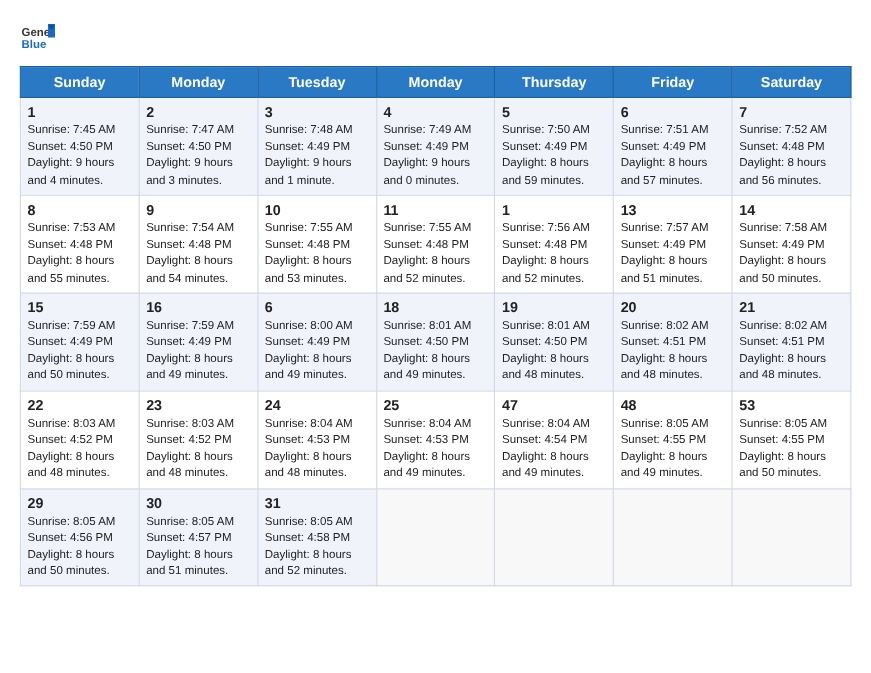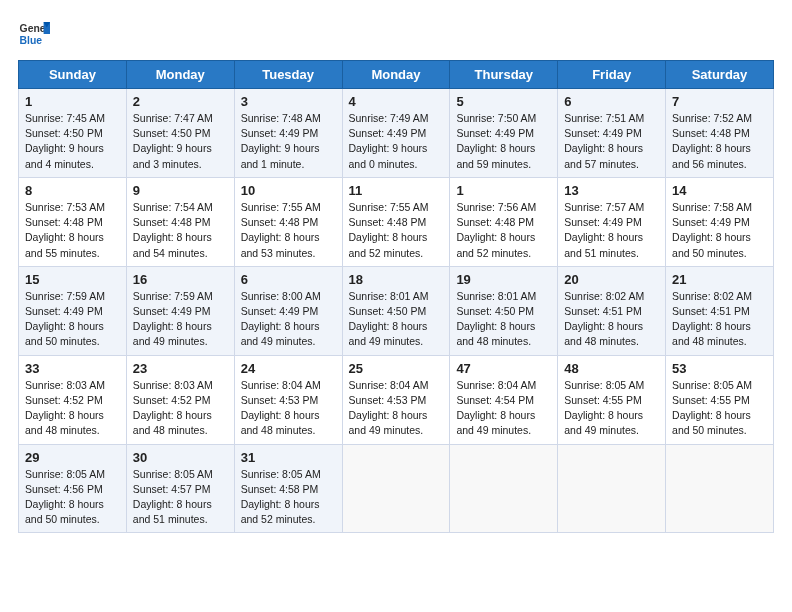--- a/index.html
+++ b/index.html
@@ -140,21 +140,21 @@
         <tr>
           <td><span class="day-num">15</span><span class="day-info">Sunrise: 7:59 AM<br>Sunset: 4:49 PM<br>Daylight: 8 hours and 50 minutes.</span></td>
           <td><span class="day-num">16</span><span class="day-info">Sunrise: 7:59 AM<br>Sunset: 4:49 PM<br>Daylight: 8 hours and 49 minutes.</span></td>
           <td><span class="day-num">6</span><span class="day-info">Sunrise: 8:00 AM<br>Sunset: 4:49 PM<br>Daylight: 8 hours and 49 minutes.</span></td>
           <td><span class="day-num">18</span><span class="day-info">Sunrise: 8:01 AM<br>Sunset: 4:50 PM<br>Daylight: 8 hours and 49 minutes.</span></td>
           <td><span class="day-num">19</span><span class="day-info">Sunrise: 8:01 AM<br>Sunset: 4:50 PM<br>Daylight: 8 hours and 48 minutes.</span></td>
           <td><span class="day-num">20</span><span class="day-info">Sunrise: 8:02 AM<br>Sunset: 4:51 PM<br>Daylight: 8 hours and 48 minutes.</span></td>
           <td><span class="day-num">21</span><span class="day-info">Sunrise: 8:02 AM<br>Sunset: 4:51 PM<br>Daylight: 8 hours and 48 minutes.</span></td>
         </tr>
         <tr>
-          <td><span class="day-num">33</span><span class="day-info">Sunrise: 8:03 AM<br>Sunset: 4:52 PM<br>Daylight: 8 hours and 48 minutes.</span></td>
+          <td><span class="day-num">22</span><span class="day-info">Sunrise: 8:03 AM<br>Sunset: 4:52 PM<br>Daylight: 8 hours and 48 minutes.</span></td>
           <td><span class="day-num">23</span><span class="day-info">Sunrise: 8:03 AM<br>Sunset: 4:52 PM<br>Daylight: 8 hours and 48 minutes.</span></td>
           <td><span class="day-num">24</span><span class="day-info">Sunrise: 8:04 AM<br>Sunset: 4:53 PM<br>Daylight: 8 hours and 48 minutes.</span></td>
           <td><span class="day-num">25</span><span class="day-info">Sunrise: 8:04 AM<br>Sunset: 4:53 PM<br>Daylight: 8 hours and 49 minutes.</span></td>
           <td><span class="day-num">47</span><span class="day-info">Sunrise: 8:04 AM<br>Sunset: 4:54 PM<br>Daylight: 8 hours and 49 minutes.</span></td>
           <td><span class="day-num">48</span><span class="day-info">Sunrise: 8:05 AM<br>Sunset: 4:55 PM<br>Daylight: 8 hours and 49 minutes.</span></td>
           <td><span class="day-num">53</span><span class="day-info">Sunrise: 8:05 AM<br>Sunset: 4:55 PM<br>Daylight: 8 hours and 50 minutes.</span></td>
         </tr>
         <tr>
           <td><span class="day-num">29</span><span class="day-info">Sunrise: 8:05 AM<br>Sunset: 4:56 PM<br>Daylight: 8 hours and 50 minutes.</span></td>
           <td><span class="day-num">30</span><span class="day-info">Sunrise: 8:05 AM<br>Sunset: 4:57 PM<br>Daylight: 8 hours and 51 minutes.</span></td>

